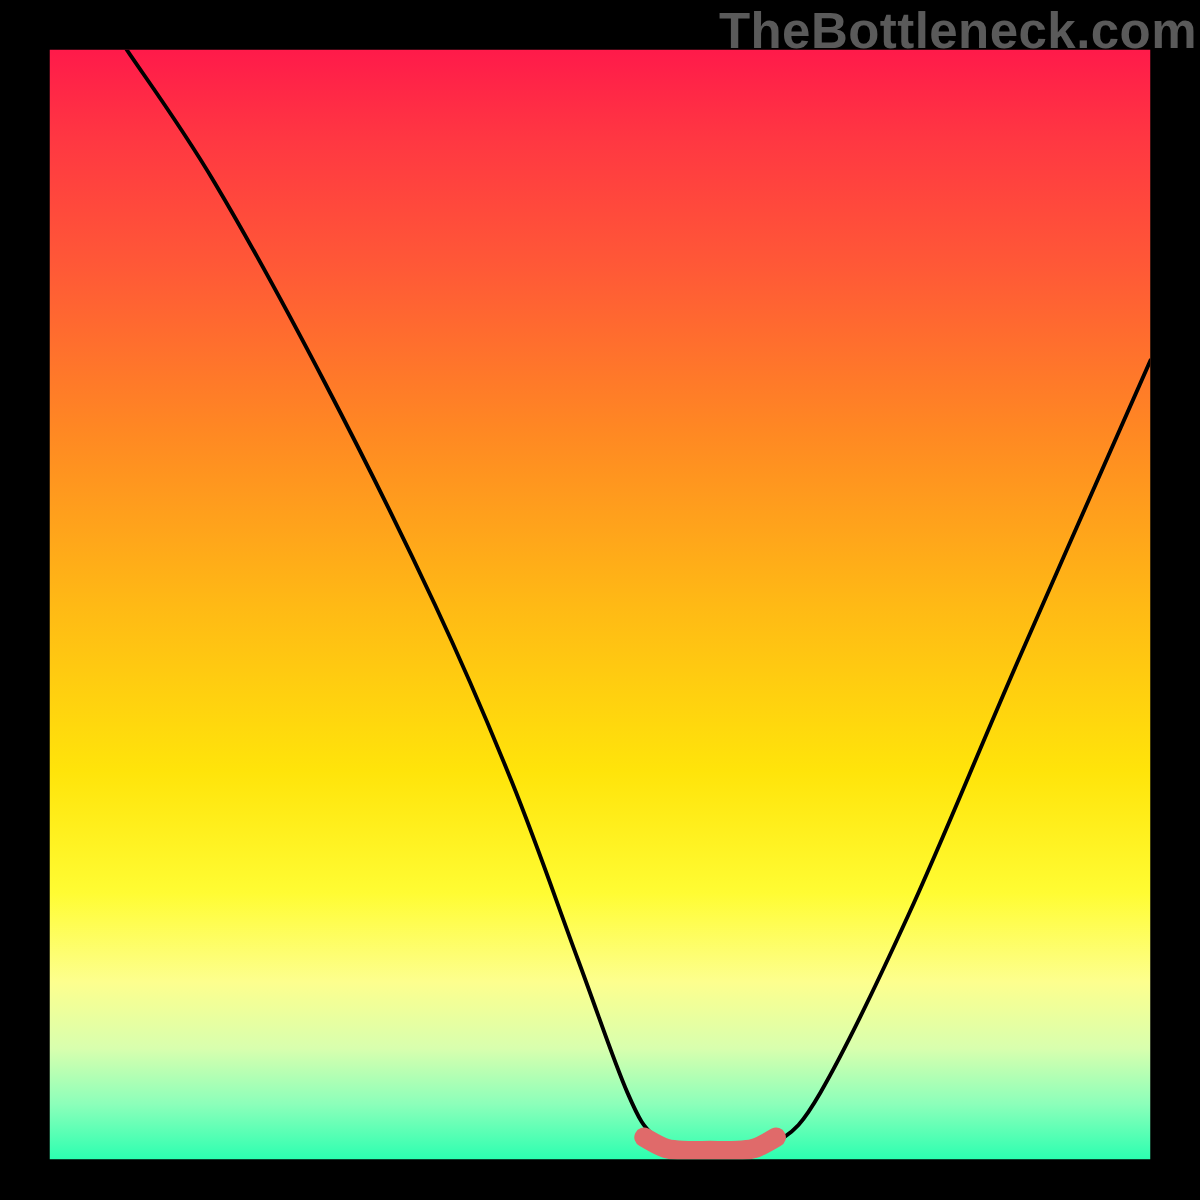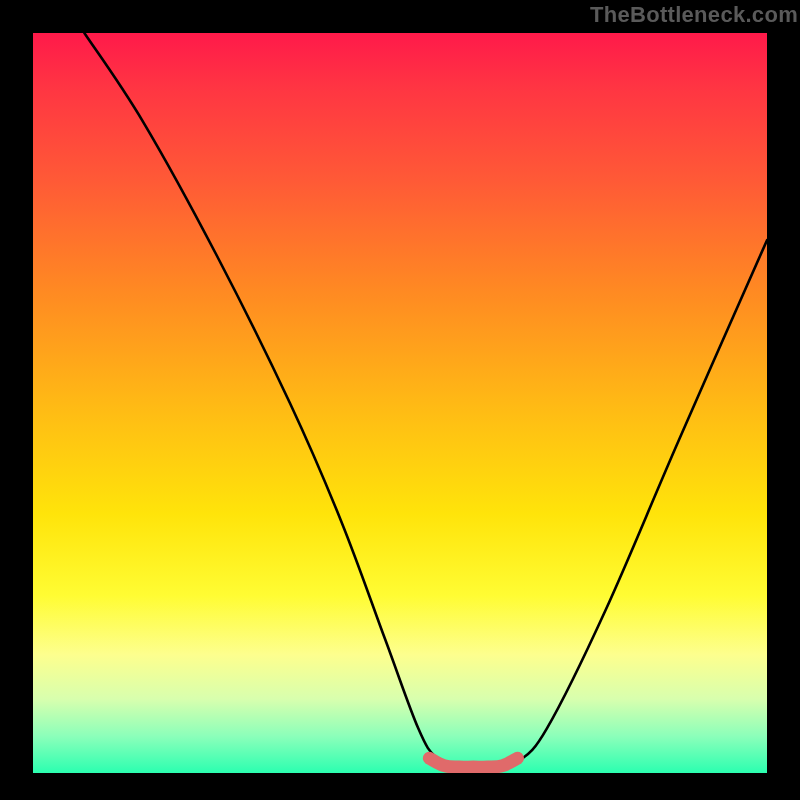--- a/index.html
+++ b/index.html
@@ -43,21 +43,21 @@
       #fdff8e 84%,
       #d8ffae 90%,
       #8cffba 95%,
       #2bffb0 100%);
   }
   .watermark {
     position: absolute;
     top: 2px;
     right: 2px;
     font-family: Arial, Helvetica, sans-serif;
-    font-size: 22px;
+    font-size: 34px;
     font-weight: 600;
     color: #5a5a5a;
     letter-spacing: 0.3px;
     user-select: none;
   }
   svg.curve {
     position: absolute;
     left: 0;
     top: 0;
     width: 734px;

